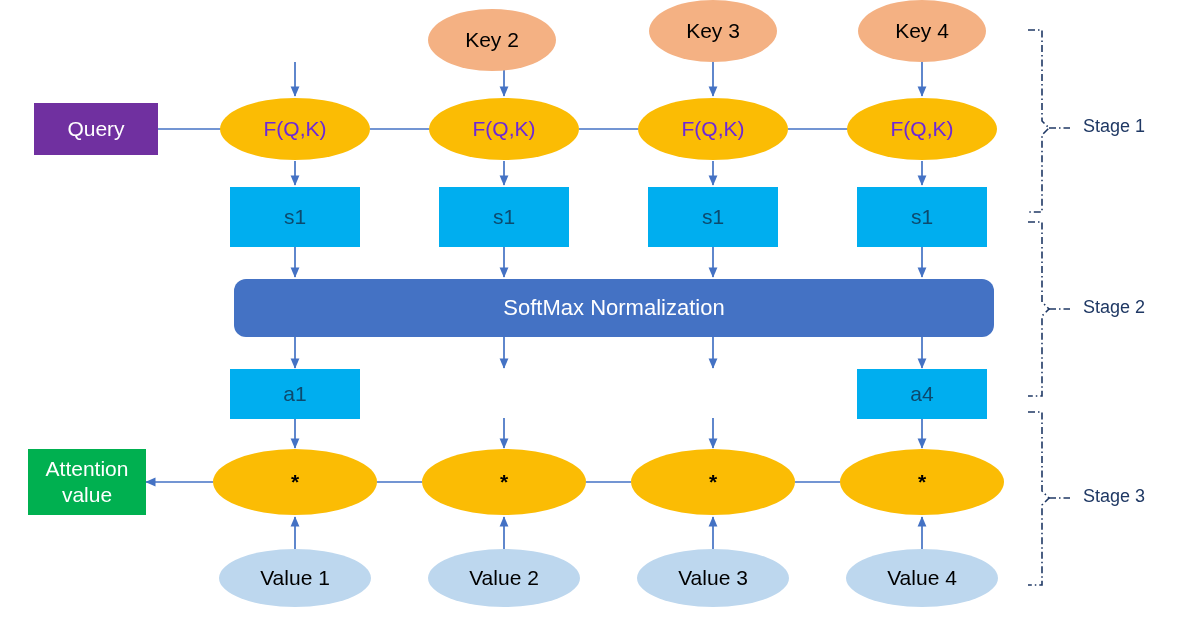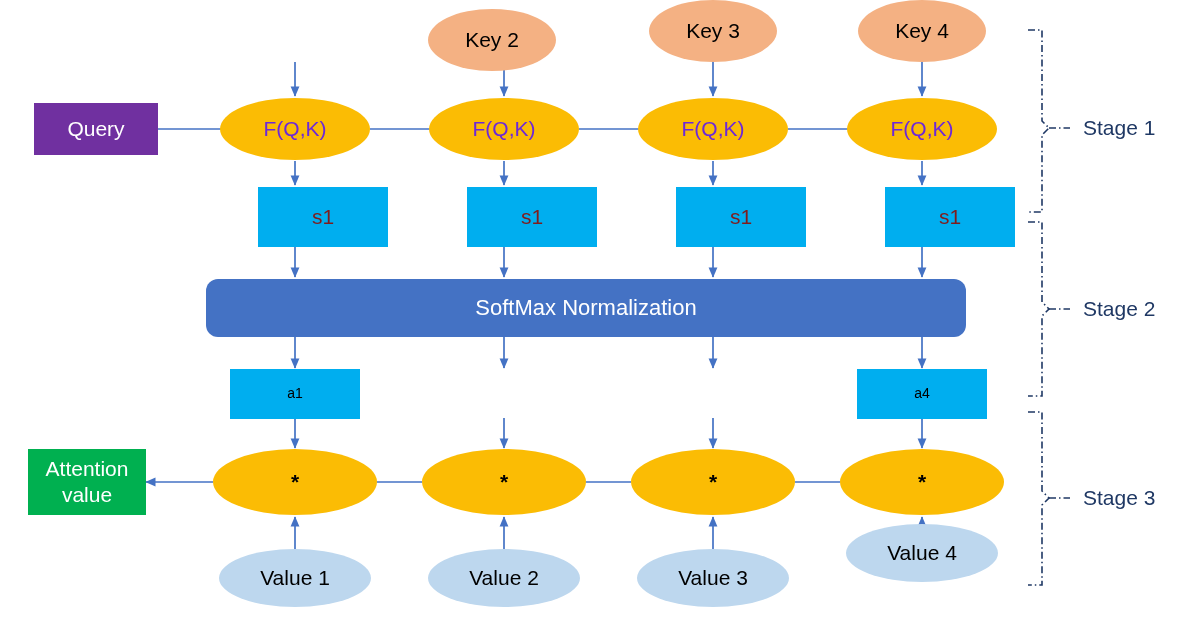--- a/index.html
+++ b/index.html
@@ -51,31 +51,30 @@
     border-radius: 50%;
     background: #FBBC04;
     color: #6d28d9;
     font-size: 21px;
   }
   
   .score-node {
     width: 130px;
     height: 60px;
     background: #00AEEF;
-    color: #7f1d1d;
-    font-size: 21px;
-    margin-left: 28px;
+    color: #0c4a6e;
+    font-size: 21px;
   }
   
   .weight-node {
     width: 130px;
     height: 50px;
     background: #00AEEF;
-    color: #000000;
-    font-size: 14px;
+    color: #0c4a6e;
+    font-size: 21px;
   }
   
   .mult-node {
     width: 164px;
     height: 66px;
     border-radius: 50%;
     background: #FBBC04;
     color: #000000;
     font-size: 21px;
     font-weight: 700;
@@ -113,21 +112,21 @@
     height: 58px;
     background: #4472C4;
     border-radius: 12px;
     color: #ffffff;
     font-size: 22px;
   }
   
   .stage-label {
     position: absolute;
     color: #1F3864;
-    font-size: 21px;
+    font-size: 18px;
     white-space: nowrap;
   }
 </style>
 </head>
 <body>
 
 <div id="canvas">
 
   <svg id="edges" viewBox="0 0 1196 622" xmlns="http://www.w3.org/2000/svg">
     <defs>
@@ -207,32 +206,32 @@
   <div class="node fqk-node" style="left:220px; top:98px;">F(Q,K)</div>
   <div class="node fqk-node" style="left:429px; top:98px;">F(Q,K)</div>
   <div class="node fqk-node" style="left:638px; top:98px;">F(Q,K)</div>
   <div class="node fqk-node" style="left:847px; top:98px;">F(Q,K)</div>
 
   <div class="node score-node" style="left:230px; top:187px;">s1</div>
   <div class="node score-node" style="left:439px; top:187px;">s1</div>
   <div class="node score-node" style="left:648px; top:187px;">s1</div>
   <div class="node score-node" style="left:857px; top:187px;">s1</div>
 
-  <div class="node softmax-node" style="left:206px; top:279px;">SoftMax Normalization</div>
+  <div class="node softmax-node" style="left:234px; top:279px;">SoftMax Normalization</div>
 
   <div class="node weight-node" style="left:230px; top:369px;">a1</div>
   <div class="node weight-node" style="left:857px; top:369px;">a4</div>
 
   <div class="node mult-node" style="left:213px; top:449px;">*</div>
   <div class="node mult-node" style="left:422px; top:449px;">*</div>
   <div class="node mult-node" style="left:631px; top:449px;">*</div>
   <div class="node mult-node" style="left:840px; top:449px;">*</div>
 
   <div class="node value-node" style="left:219px; top:549px;">Value 1</div>
   <div class="node value-node" style="left:428px; top:549px;">Value 2</div>
   <div class="node value-node" style="left:637px; top:549px;">Value 3</div>
-  <div class="node value-node" style="left:846px; top:524px;">Value 4</div>
+  <div class="node value-node" style="left:846px; top:549px;">Value 4</div>
 
   <div class="stage-label" style="left:1083px; top:116px;">Stage 1</div>
   <div class="stage-label" style="left:1083px; top:297px;">Stage 2</div>
   <div class="stage-label" style="left:1083px; top:486px;">Stage 3</div>
 
 </div>
 
 </body></html>

